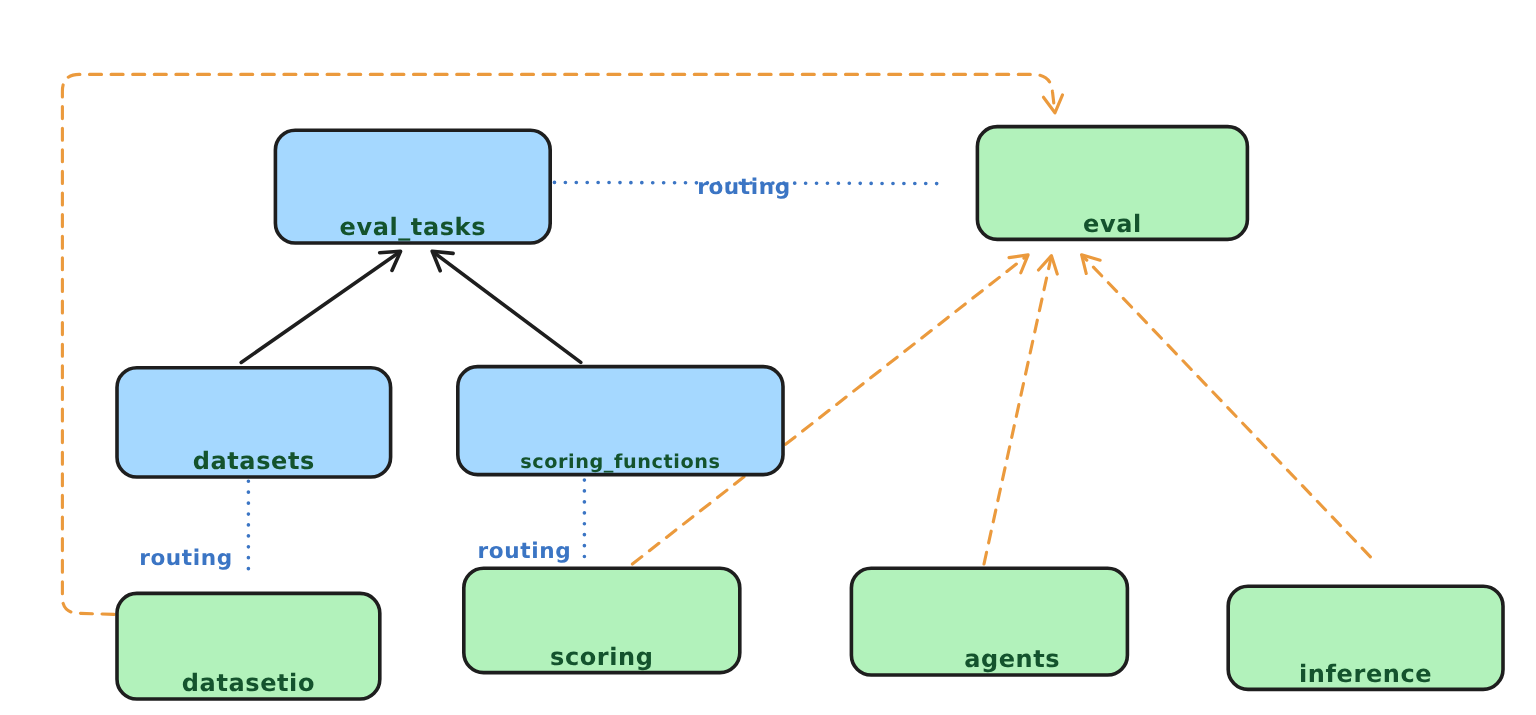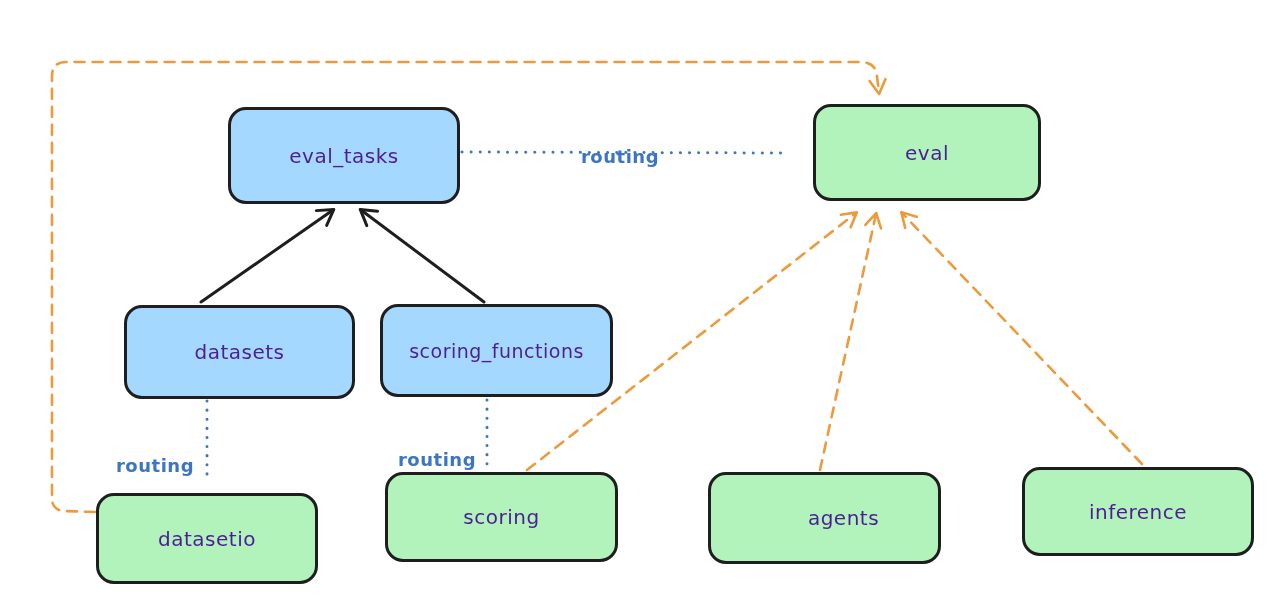--- a/index.html
+++ b/index.html
@@ -19,25 +19,26 @@
     position: absolute;
     left: 0; top: 0;
     width: 1280px; height: 596px;
   }
   .node {
     position: absolute;
     box-sizing: border-box;
     border: 3px solid #1e1e1e;
     border-radius: 18px;
     display: flex;
-    align-items: center;
+    align-items: flex-end;
     justify-content: center;
     font-size: 20px;
     letter-spacing: 0.5px;
-    color: #4c1d95;
+    color: #14532d;
+    font-weight: bold;
   }
   .node-blue  { background: #a5d8ff; }
   .node-green { background: #b2f2bb; }
   .edge-label {
     position: absolute;
     color: #3b75c4;
     font-size: 18px;
     font-weight: bold;
     letter-spacing: 0.5px;
     text-align: center;
@@ -74,41 +75,41 @@
   </svg>
 
   <div class="node node-blue" style="left:228px; top:107px; width:232px; height:97px;">
     <span>eval_tasks</span>
   </div>
 
   <div class="node node-green" style="left:813px; top:104px; width:228px; height:97px;">
     <span>eval</span>
   </div>
 
-  <div class="node node-blue" style="left:96px; top:305px; width:231px; height:94px;margin-left:28px;">
+  <div class="node node-blue" style="left:96px; top:305px; width:231px; height:94px;">
     <span>datasets</span>
   </div>
 
-  <div class="node node-blue" style="left:380px; top:304px; width:233px; height:93px; font-size:19px;">
+  <div class="node node-blue" style="left:380px; top:304px; width:274px; height:93px; font-size:16px;">
     <span>scoring_functions</span>
   </div>
 
   <div class="node node-green" style="left:96px; top:493px; width:222px; height:91px;">
     <span>datasetio</span>
   </div>
 
   <div class="node node-green" style="left:385px; top:472px; width:233px; height:90px;">
     <span>scoring</span>
   </div>
 
   <div class="node node-green" style="left:708px; top:472px; width:233px; height:92px;padding-left:38px;">
     <span>agents</span>
   </div>
 
-  <div class="node node-green" style="left:1022px; top:467px; width:232px; height:89px;">
+  <div class="node node-green" style="left:1022px; top:487px; width:232px; height:89px;">
     <span>inference</span>
   </div>
 
   <div class="edge-label" style="left:575px; top:117px;">routing</div>
 
   <div class="edge-label" style="left:110px; top:426px;">routing</div>
 
   <div class="edge-label" style="left:392px; top:420px;">routing</div>
 
 </div>

